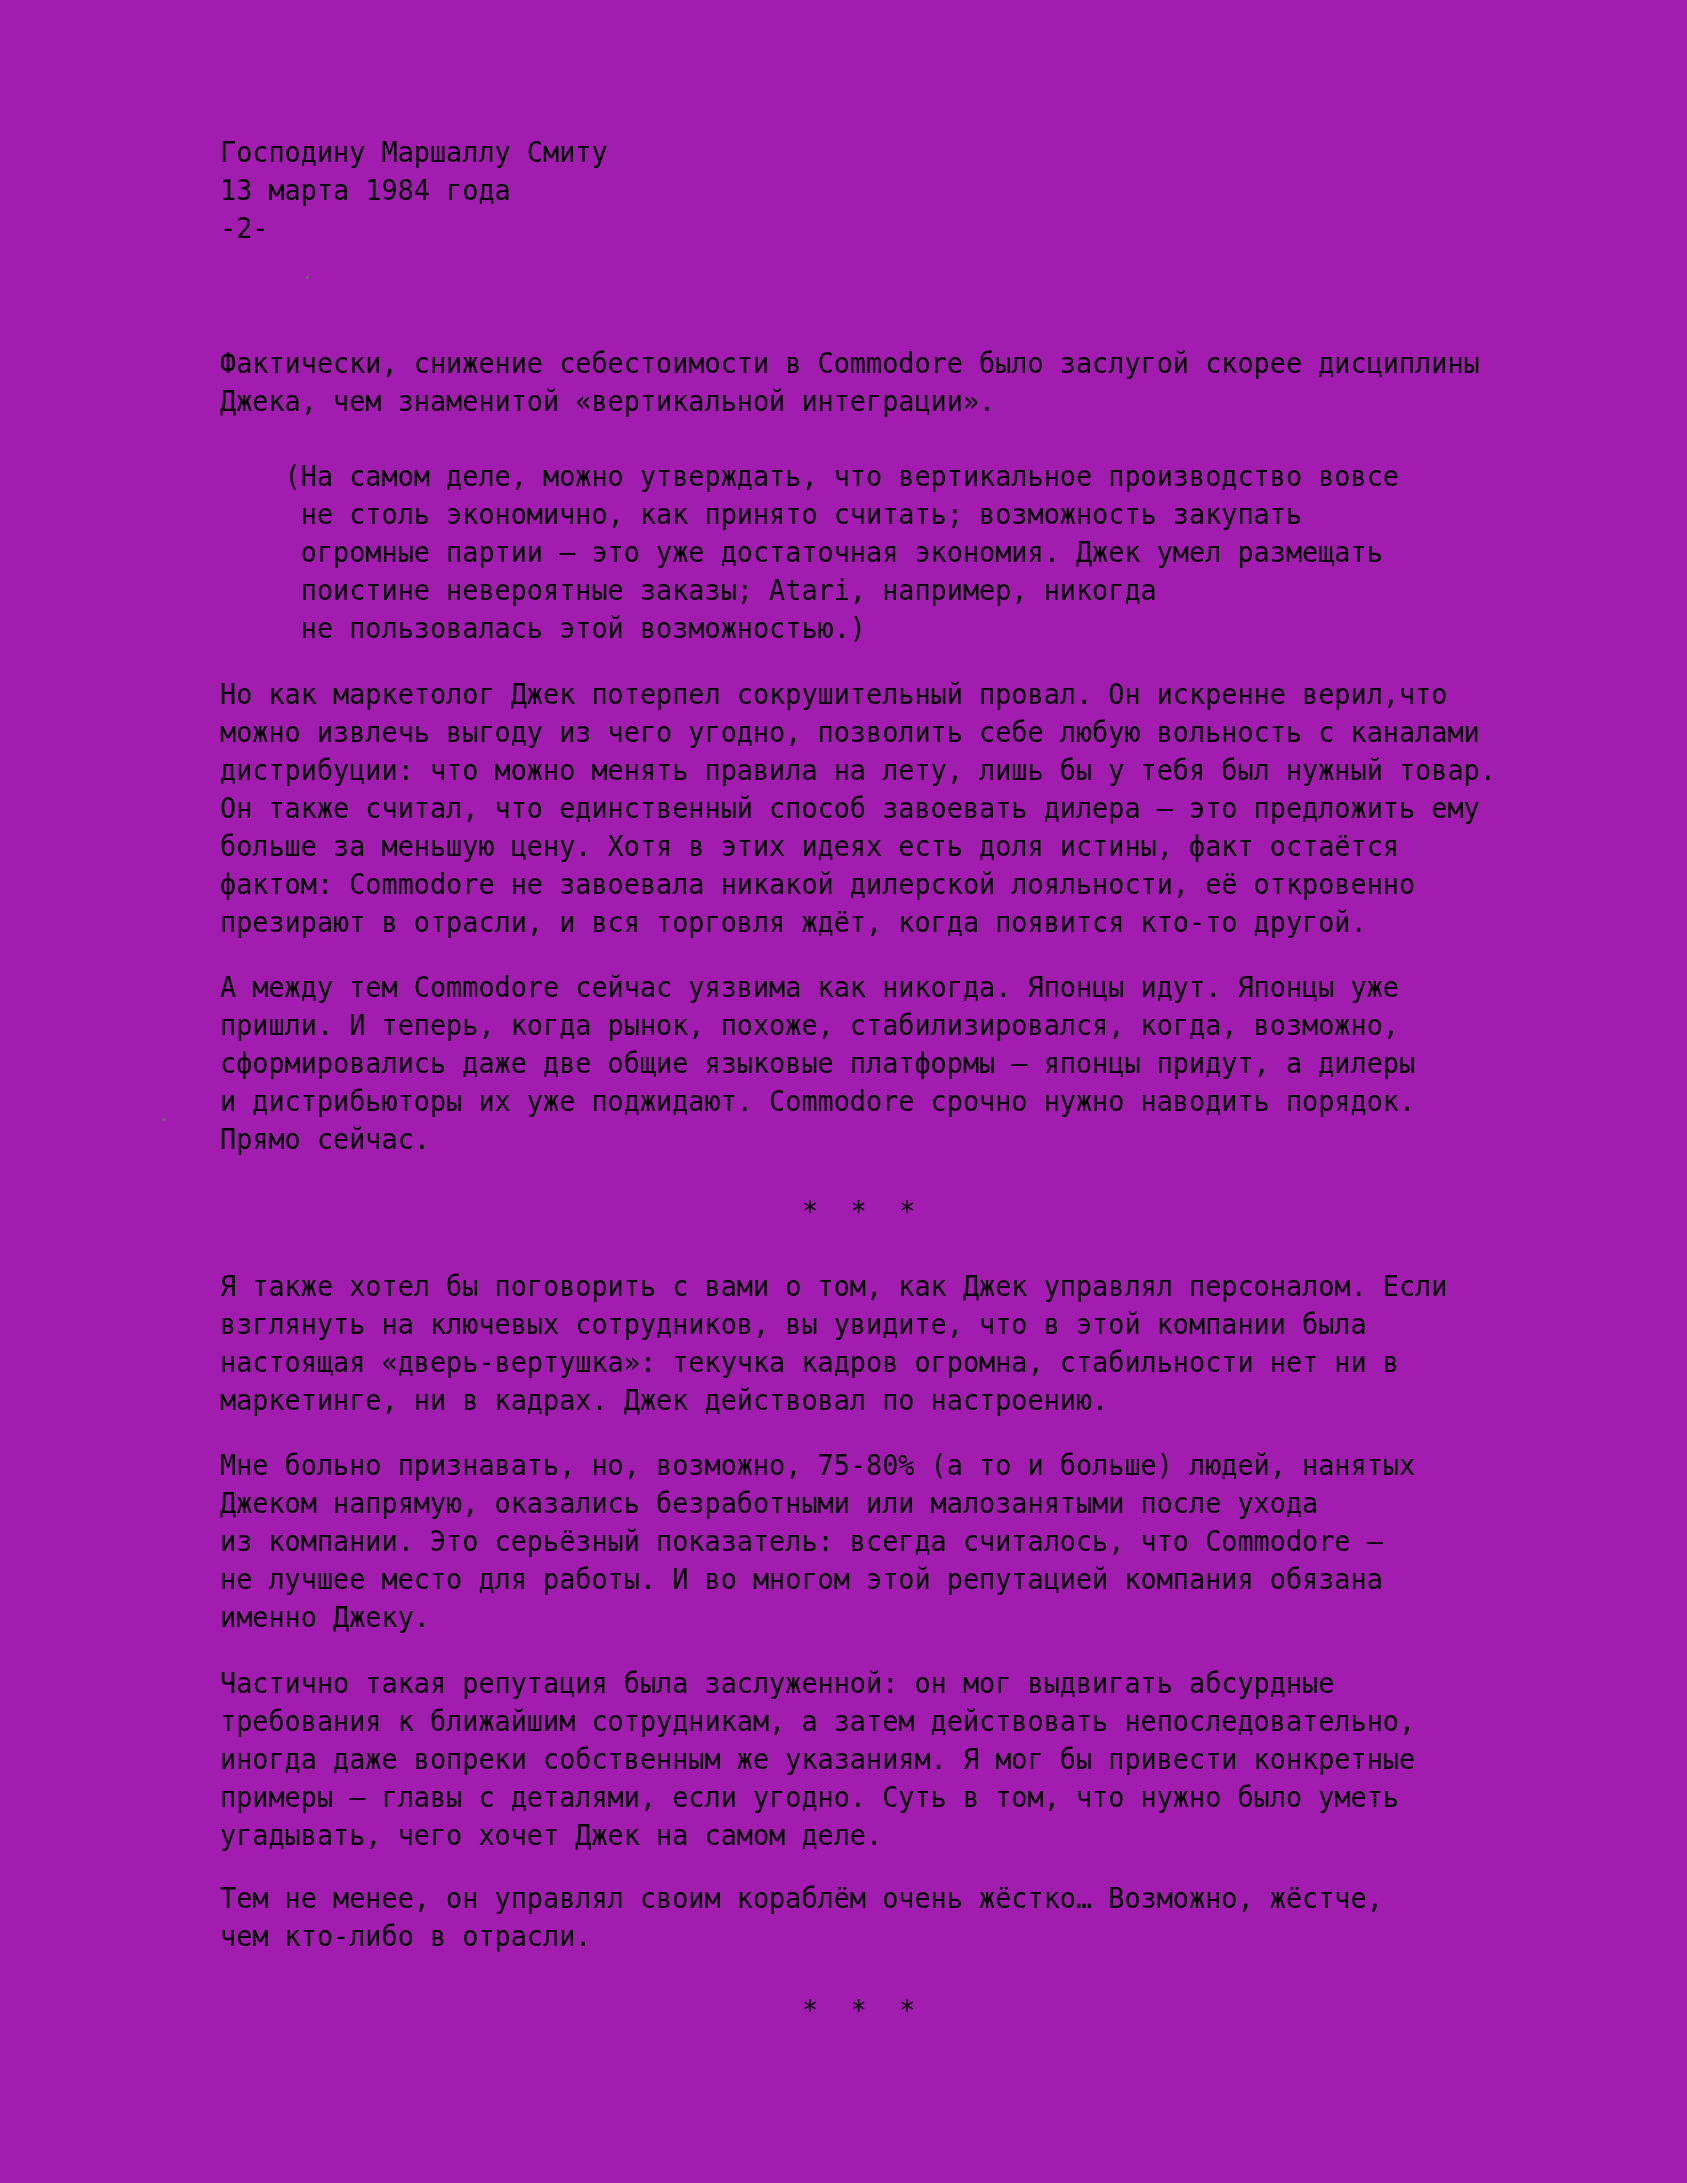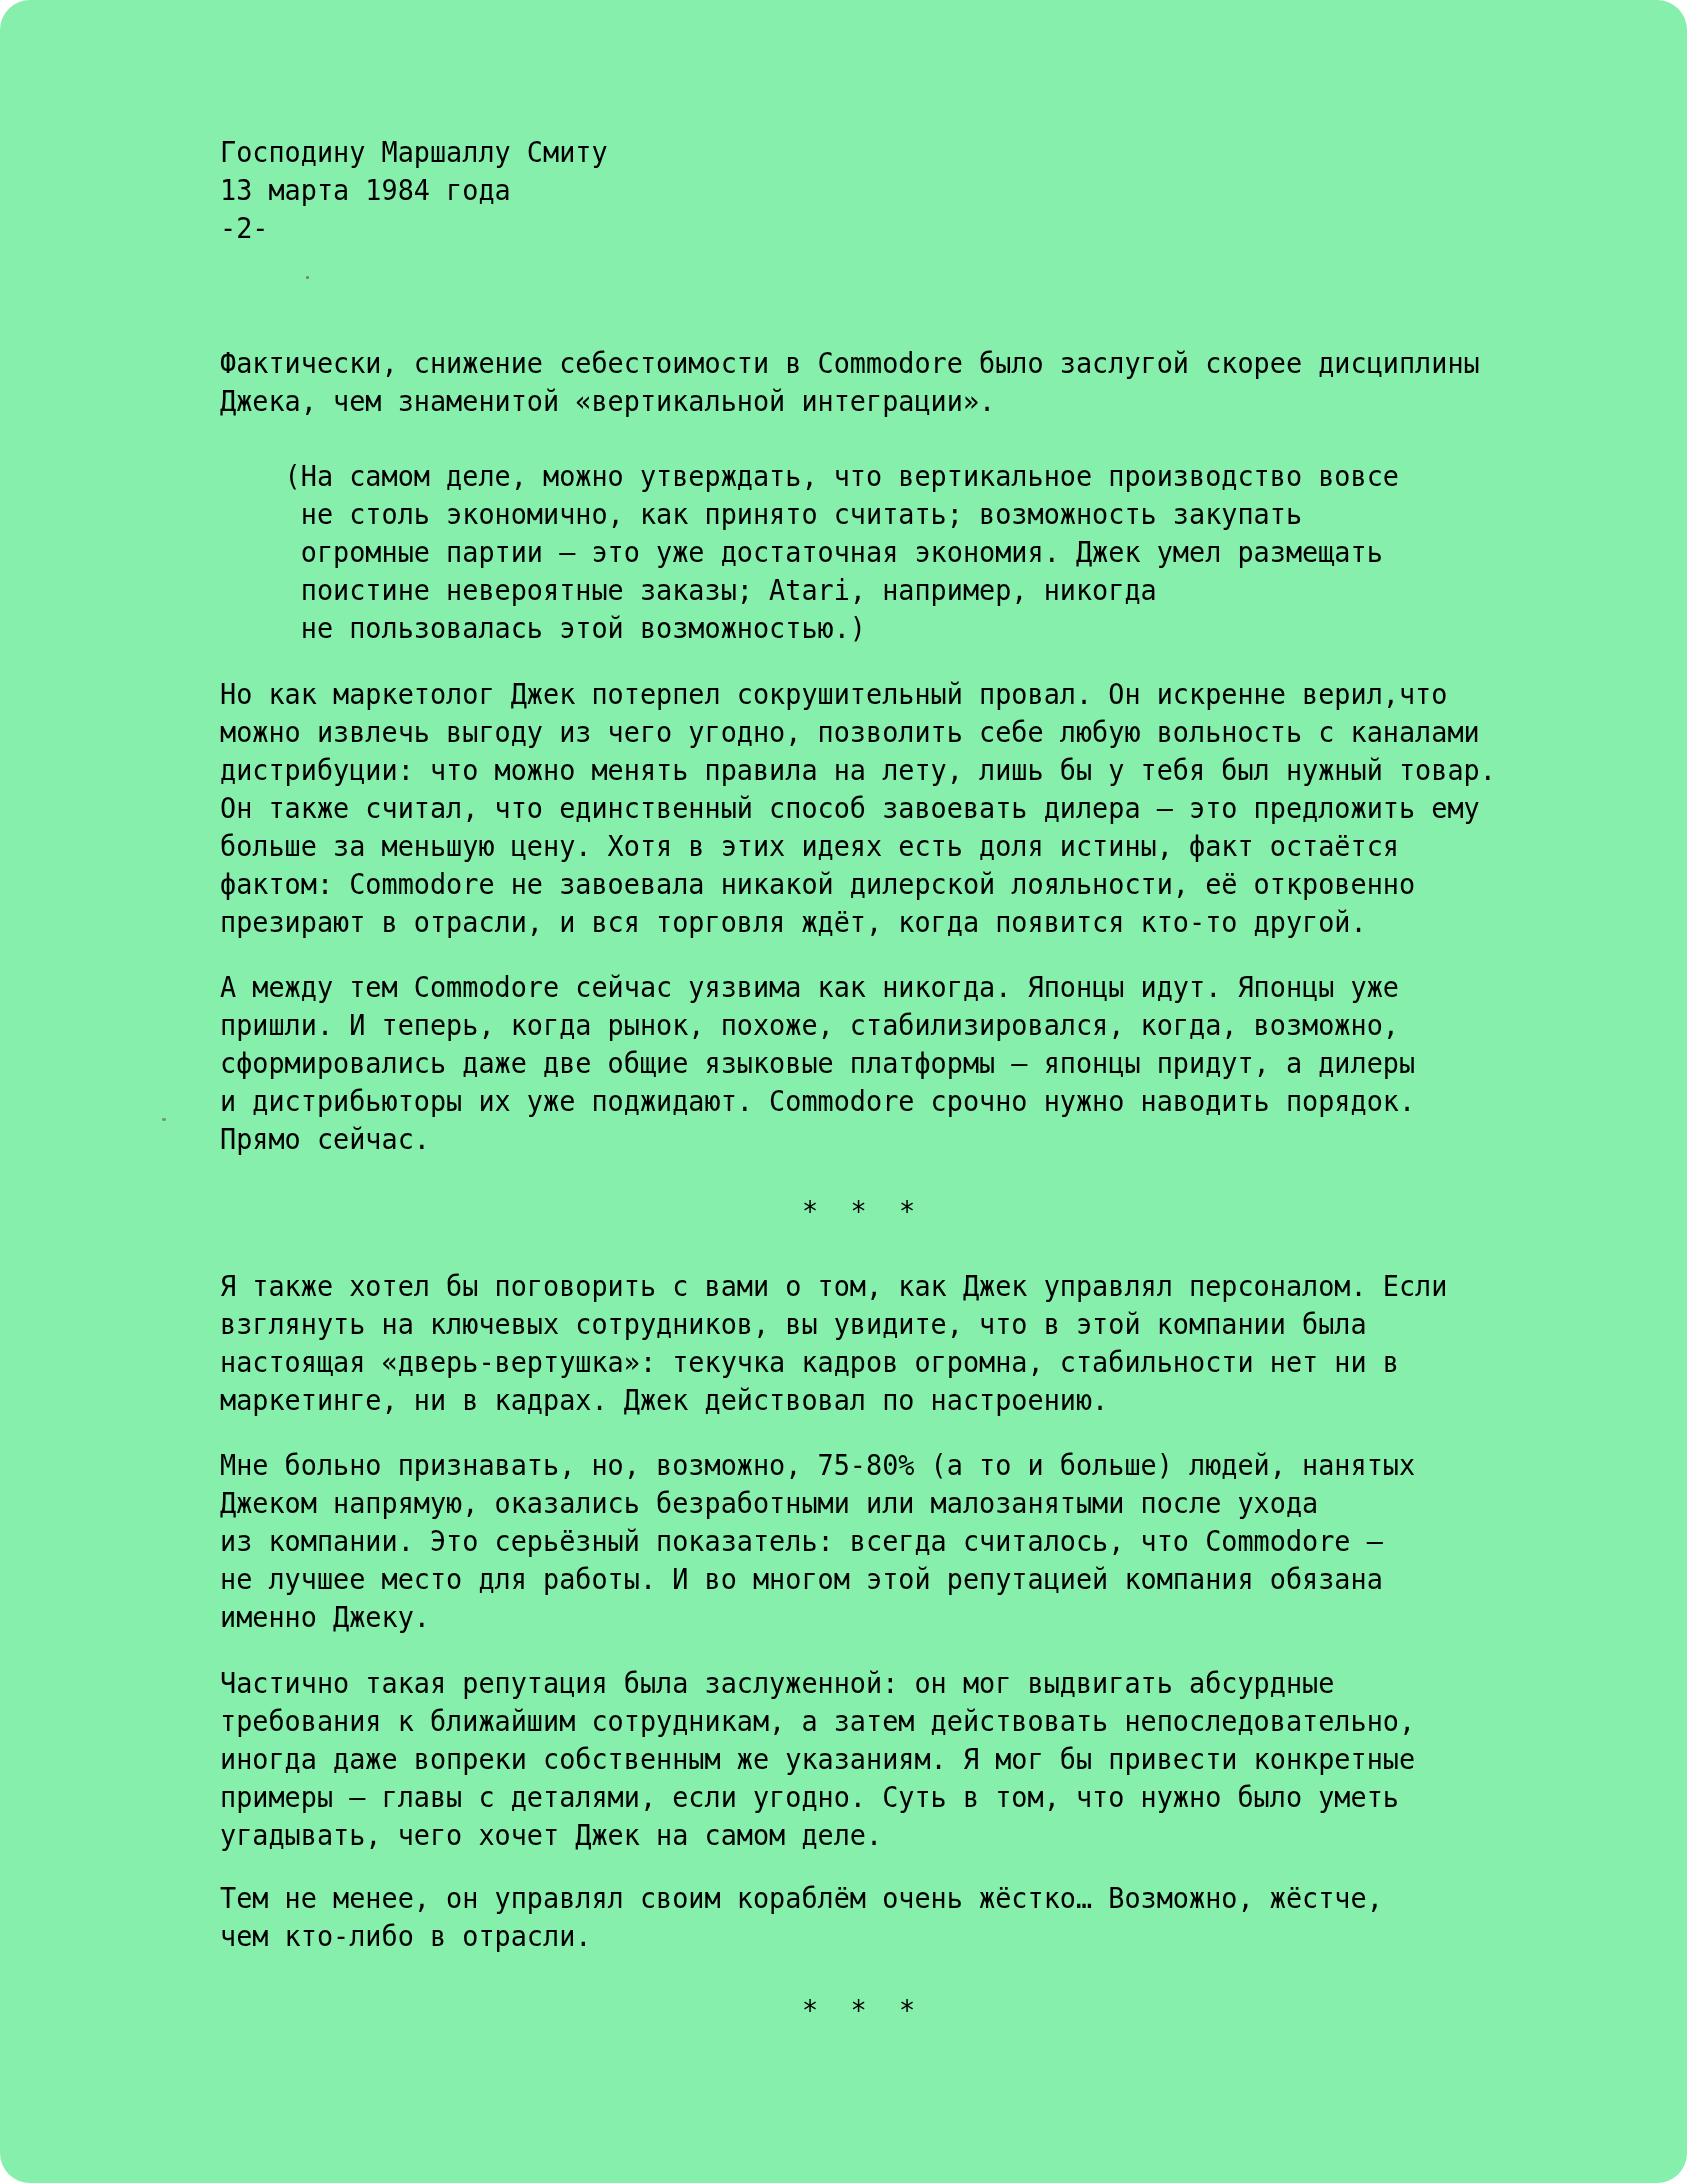--- a/index.html
+++ b/index.html
@@ -4,24 +4,23 @@
 <style>
   html, body {
     margin: 0;
     padding: 0;
     background: #ffffff;
   }
   .page {
     position: relative;
     width: 1687px;
     height: 2183px;
-    background: #86efac;
+    background: #a21caf;
     color: #000000;
     overflow: hidden;
-    border-radius: 30px;
   }
   .tblock {
     position: absolute;
     left: 220px;
     font-family: "DejaVu Sans Mono", "Liberation Mono", monospace;
     font-size: 29px;
     line-height: 38px;
     font-weight: 400;
     color: #000000;
     white-space: pre;

